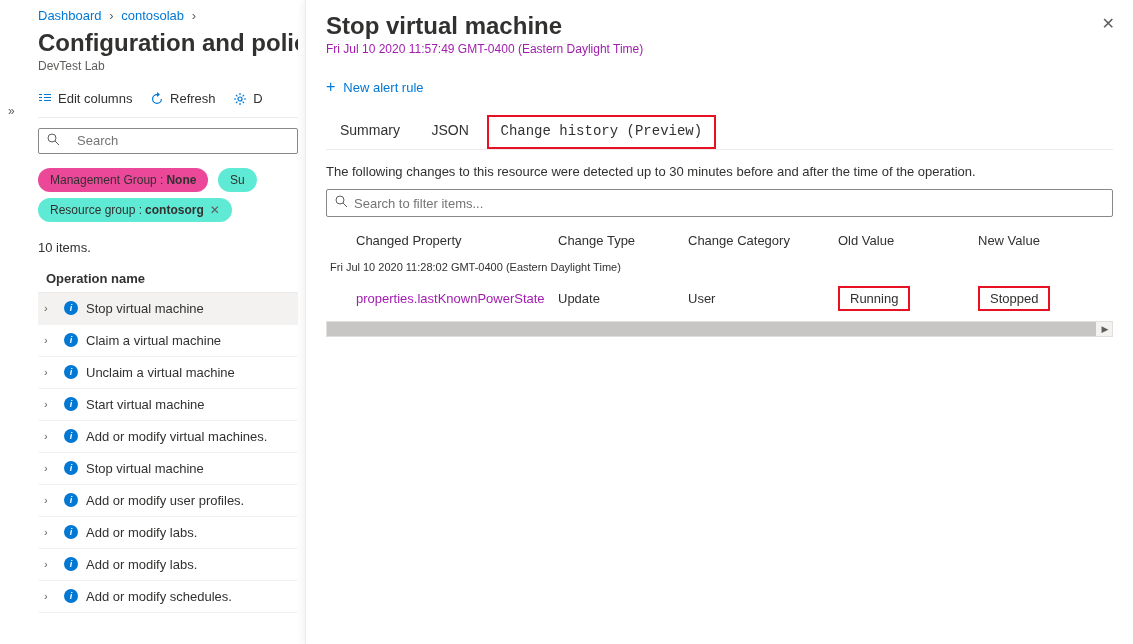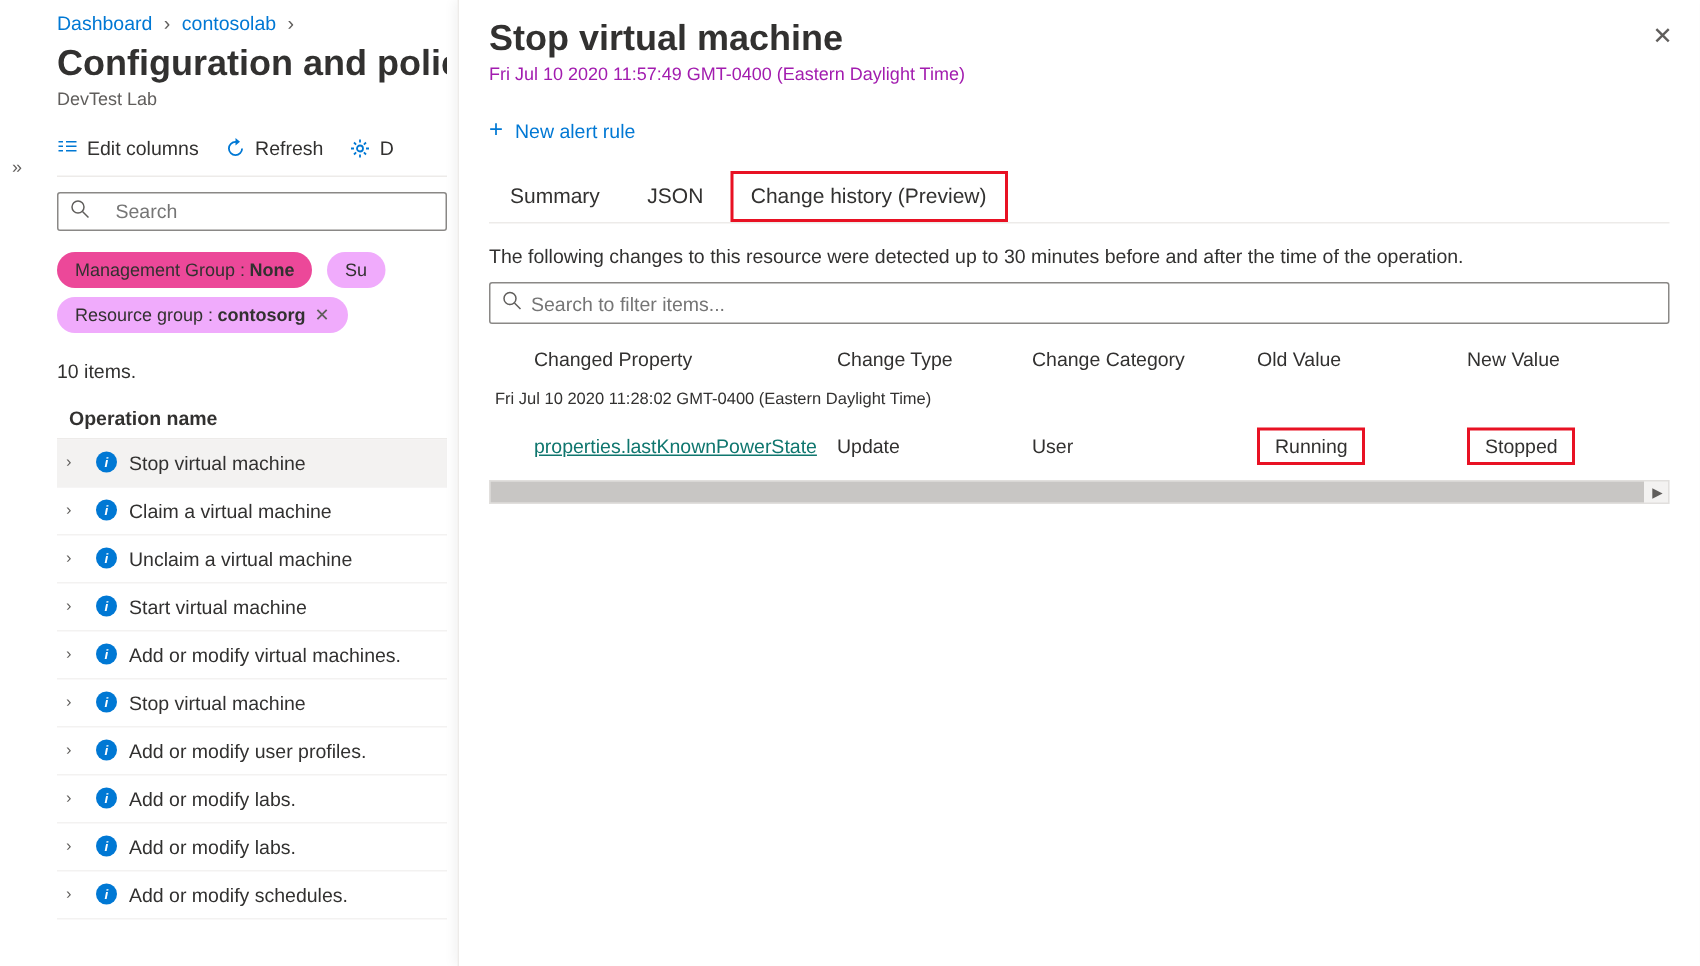--- a/index.html
+++ b/index.html
@@ -17,21 +17,21 @@
     
     .toolbar { border-bottom: 1px solid #edebe9; padding-bottom: 8px; margin-bottom: 10px; white-space: nowrap; overflow: hidden; }
     .toolbar-btn { display: inline-flex; align-items: center; gap: 6px; margin-right: 14px; color: #323130; cursor: pointer; font-size: 13px; }
     .toolbar-btn .ico { width: 14px; height: 14px; display: inline-flex; align-items: center; justify-content: center; color: #0078d4; }
     
     .search-box { border: 1px solid #8a8886; border-radius: 2px; padding: 4px 8px; display: flex; align-items: center; gap: 17px; margin-bottom: 14px; }
     .search-box input { border: none; outline: none; flex: 1; font-size: 13px; }
     .search-icon { color: #605e5c; font-size: 13px; }
     
     .filter-pills { margin-bottom: 12px; white-space: nowrap; overflow: hidden; }
-    .pill { display: inline-flex; align-items: center; background: #f0abfc; border-radius: 12px; padding: 5px 12px; margin-right: 6px; margin-bottom: 6px; font-size: 12px; cursor: pointer; }
+    .pill { display: inline-flex; align-items: center; background: #5eead4; border-radius: 12px; padding: 5px 12px; margin-right: 6px; margin-bottom: 6px; font-size: 12px; cursor: pointer; }
     .pill.primary { background: #ec4899; }
     .pill .bold { font-weight: 600; margin-left: 3px; }
     .pill .x { margin-left: 6px; color: #605e5c; font-size: 12px; cursor: pointer; }
     
     .item-count { font-size: 13px; margin-bottom: 10px; }
     .col-header { font-weight: 600; font-size: 13px; padding: 6px 8px; border-bottom: 1px solid #edebe9; }
     
     .op-list { }
     .op-row { display: flex; align-items: center; gap: 8px; padding: 8px 6px; border-bottom: 1px solid #f3f2f1; font-size: 13px; cursor: pointer; }
     .op-row.selected { background: #f3f2f1; }
@@ -42,40 +42,40 @@
     .right-panel { position: absolute; left: 305px; top: 0; right: 0; bottom: 0; background: #fff; border-left: 1px solid #edebe9; padding: 12px 20px; box-shadow: -2px 0 8px rgba(0,0,0,0.06); }
     .close-btn { position: absolute; top: 14px; right: 18px; cursor: pointer; color: #605e5c; font-size: 16px; }
     .panel-title { font-size: 24px; font-weight: 600; margin-bottom: 2px; }
     .panel-sub { font-size: 12px; color: #a21caf; margin-bottom: 22px; }
     
     .new-alert { color: #0078d4; cursor: pointer; display: inline-flex; align-items: center; gap: 8px; font-size: 13px; margin-bottom: 18px; }
     .plus { font-size: 16px; font-weight: 300; }
     
     .tabs { border-bottom: 1px solid #edebe9; margin-bottom: 14px; }
     .tab { display: inline-block; padding: 8px 14px 10px; cursor: pointer; font-size: 14px; position: relative; }
-    .tab.active { border-bottom: 3px solid #0078d4; font-weight: 400; }
+    .tab.active { border-bottom: 3px solid #0078d4; font-weight: 400; font-family: Liberation Mono, monospace; }
     .tab.highlighted { border: 2px solid #e81123; padding: 6px 12px 8px; }
     
     .note { font-size: 13px; color: #323130; margin-bottom: 10px; }
     
     .filter-box { border: 1px solid #8a8886; border-radius: 2px; padding: 5px 8px; display: flex; align-items: center; gap: 6px; margin-bottom: 10px; }
     .filter-box input { border: none; outline: none; flex: 1; font-size: 13px; color: #b91c1c; }
     
     .table-wrap { }
     .thead { display: flex; padding: 6px 0; font-size: 13px; color: #323130; font-weight: 400;}
     .th { font-weight: 400; }
     .col-prop { width: 232px; padding-left: 30px; }
     .col-type { width: 130px; }
     .col-cat { width: 150px; }
     .col-old { width: 140px; }
     .col-new { width: 130px; }
     
     .group-row { padding: 7px 4px; font-size: 11px; }
     .data-row { display: flex; align-items: center; padding: 6px 0; font-size: 13px; }
-    .prop-link { color: #0f766e; cursor: pointer; text-decoration: underline; }
+    .prop-link { color: #a21caf; cursor: pointer; }
     .val-box { border: 2px solid #e81123; padding: 3px 10px; display: inline-block; }
     
     .hscroll { height: 16px; background: #f3f2f1; position: relative; margin-top: 4px; border: 1px solid #e1dfdd; }
     .hscroll .thumb { position: absolute; left: 0; top: 0; height: 100%; width: 98%; background: #c8c6c4; }
     .hscroll .arrow { position: absolute; top: 0; width: 14px; height: 100%; display: flex; align-items: center; justify-content: center; font-size: 9px; color: #605e5c; }
     .hscroll .arrow.l { left: 0; }
     .hscroll .arrow.r { right: 0; }
   </style>
 </head>
 <body>

